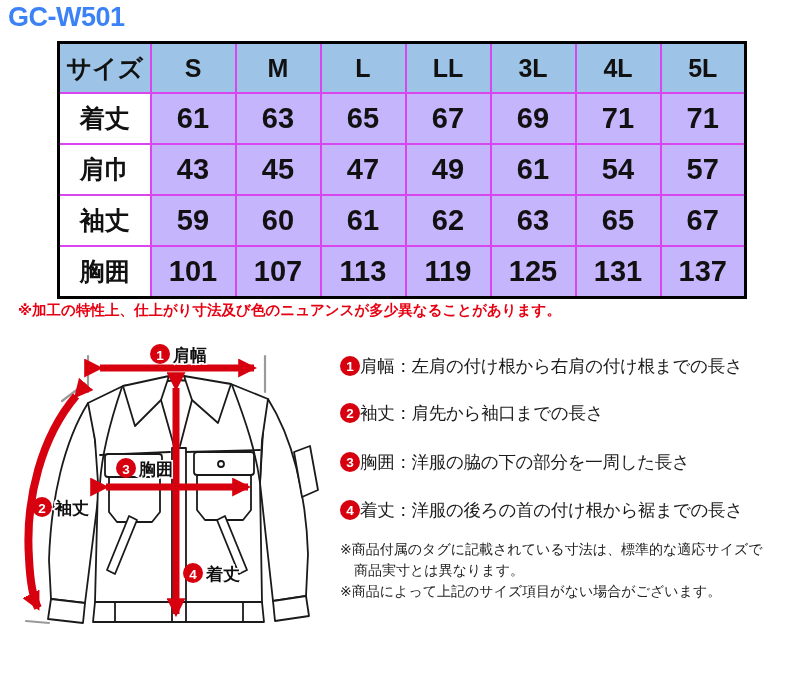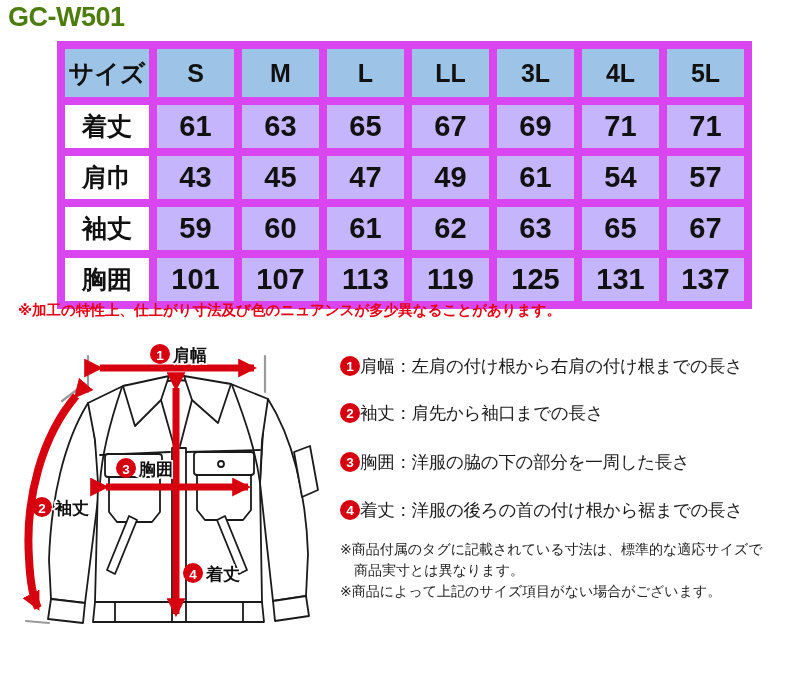--- a/index.html
+++ b/index.html
@@ -3,25 +3,25 @@
 <meta charset="utf-8">
 <style>
   html,body{margin:0;padding:0;}
   body{
     width:800px;height:700px;position:relative;background:#ffffff;
     font-family:"Liberation Sans","DejaVu Sans",sans-serif;color:#111;
     overflow:hidden;
   }
   .abs{position:absolute;}
   
-  #title{left:8px;top:2px;font-size:27px;font-weight:900;letter-spacing:-0.5px;color:#4d7c0f;}
+  #title{left:8px;top:2px;font-size:27px;font-weight:900;letter-spacing:-0.5px;color:#3b82f6;}
   
   #size-table{left:57px;top:41px;border-collapse:collapse;table-layout:fixed;}
   #size-table th,#size-table td{
-    border:8px solid #d946ef;text-align:center;vertical-align:middle;padding:0;
+    border:2px solid #d946ef;text-align:center;vertical-align:middle;padding:0;
   }
   #size-table{border:3px solid #000;}
   #size-table thead th{background:#9dc3e6;height:48px;font-size:25px;font-weight:700;}
   #size-table tbody tr{height:51px;}
   #size-table tbody th{font-size:25px;font-weight:700;background:#fff;}
   #size-table tbody td{font-size:29px;font-weight:700;background:#c4b5fd;}
   .col-label{width:92px;}
   .col-size{width:85px;}
   
   #table-note{left:18px;top:301px;font-size:14.5px;font-weight:700;color:#e60012;white-space:nowrap;}

